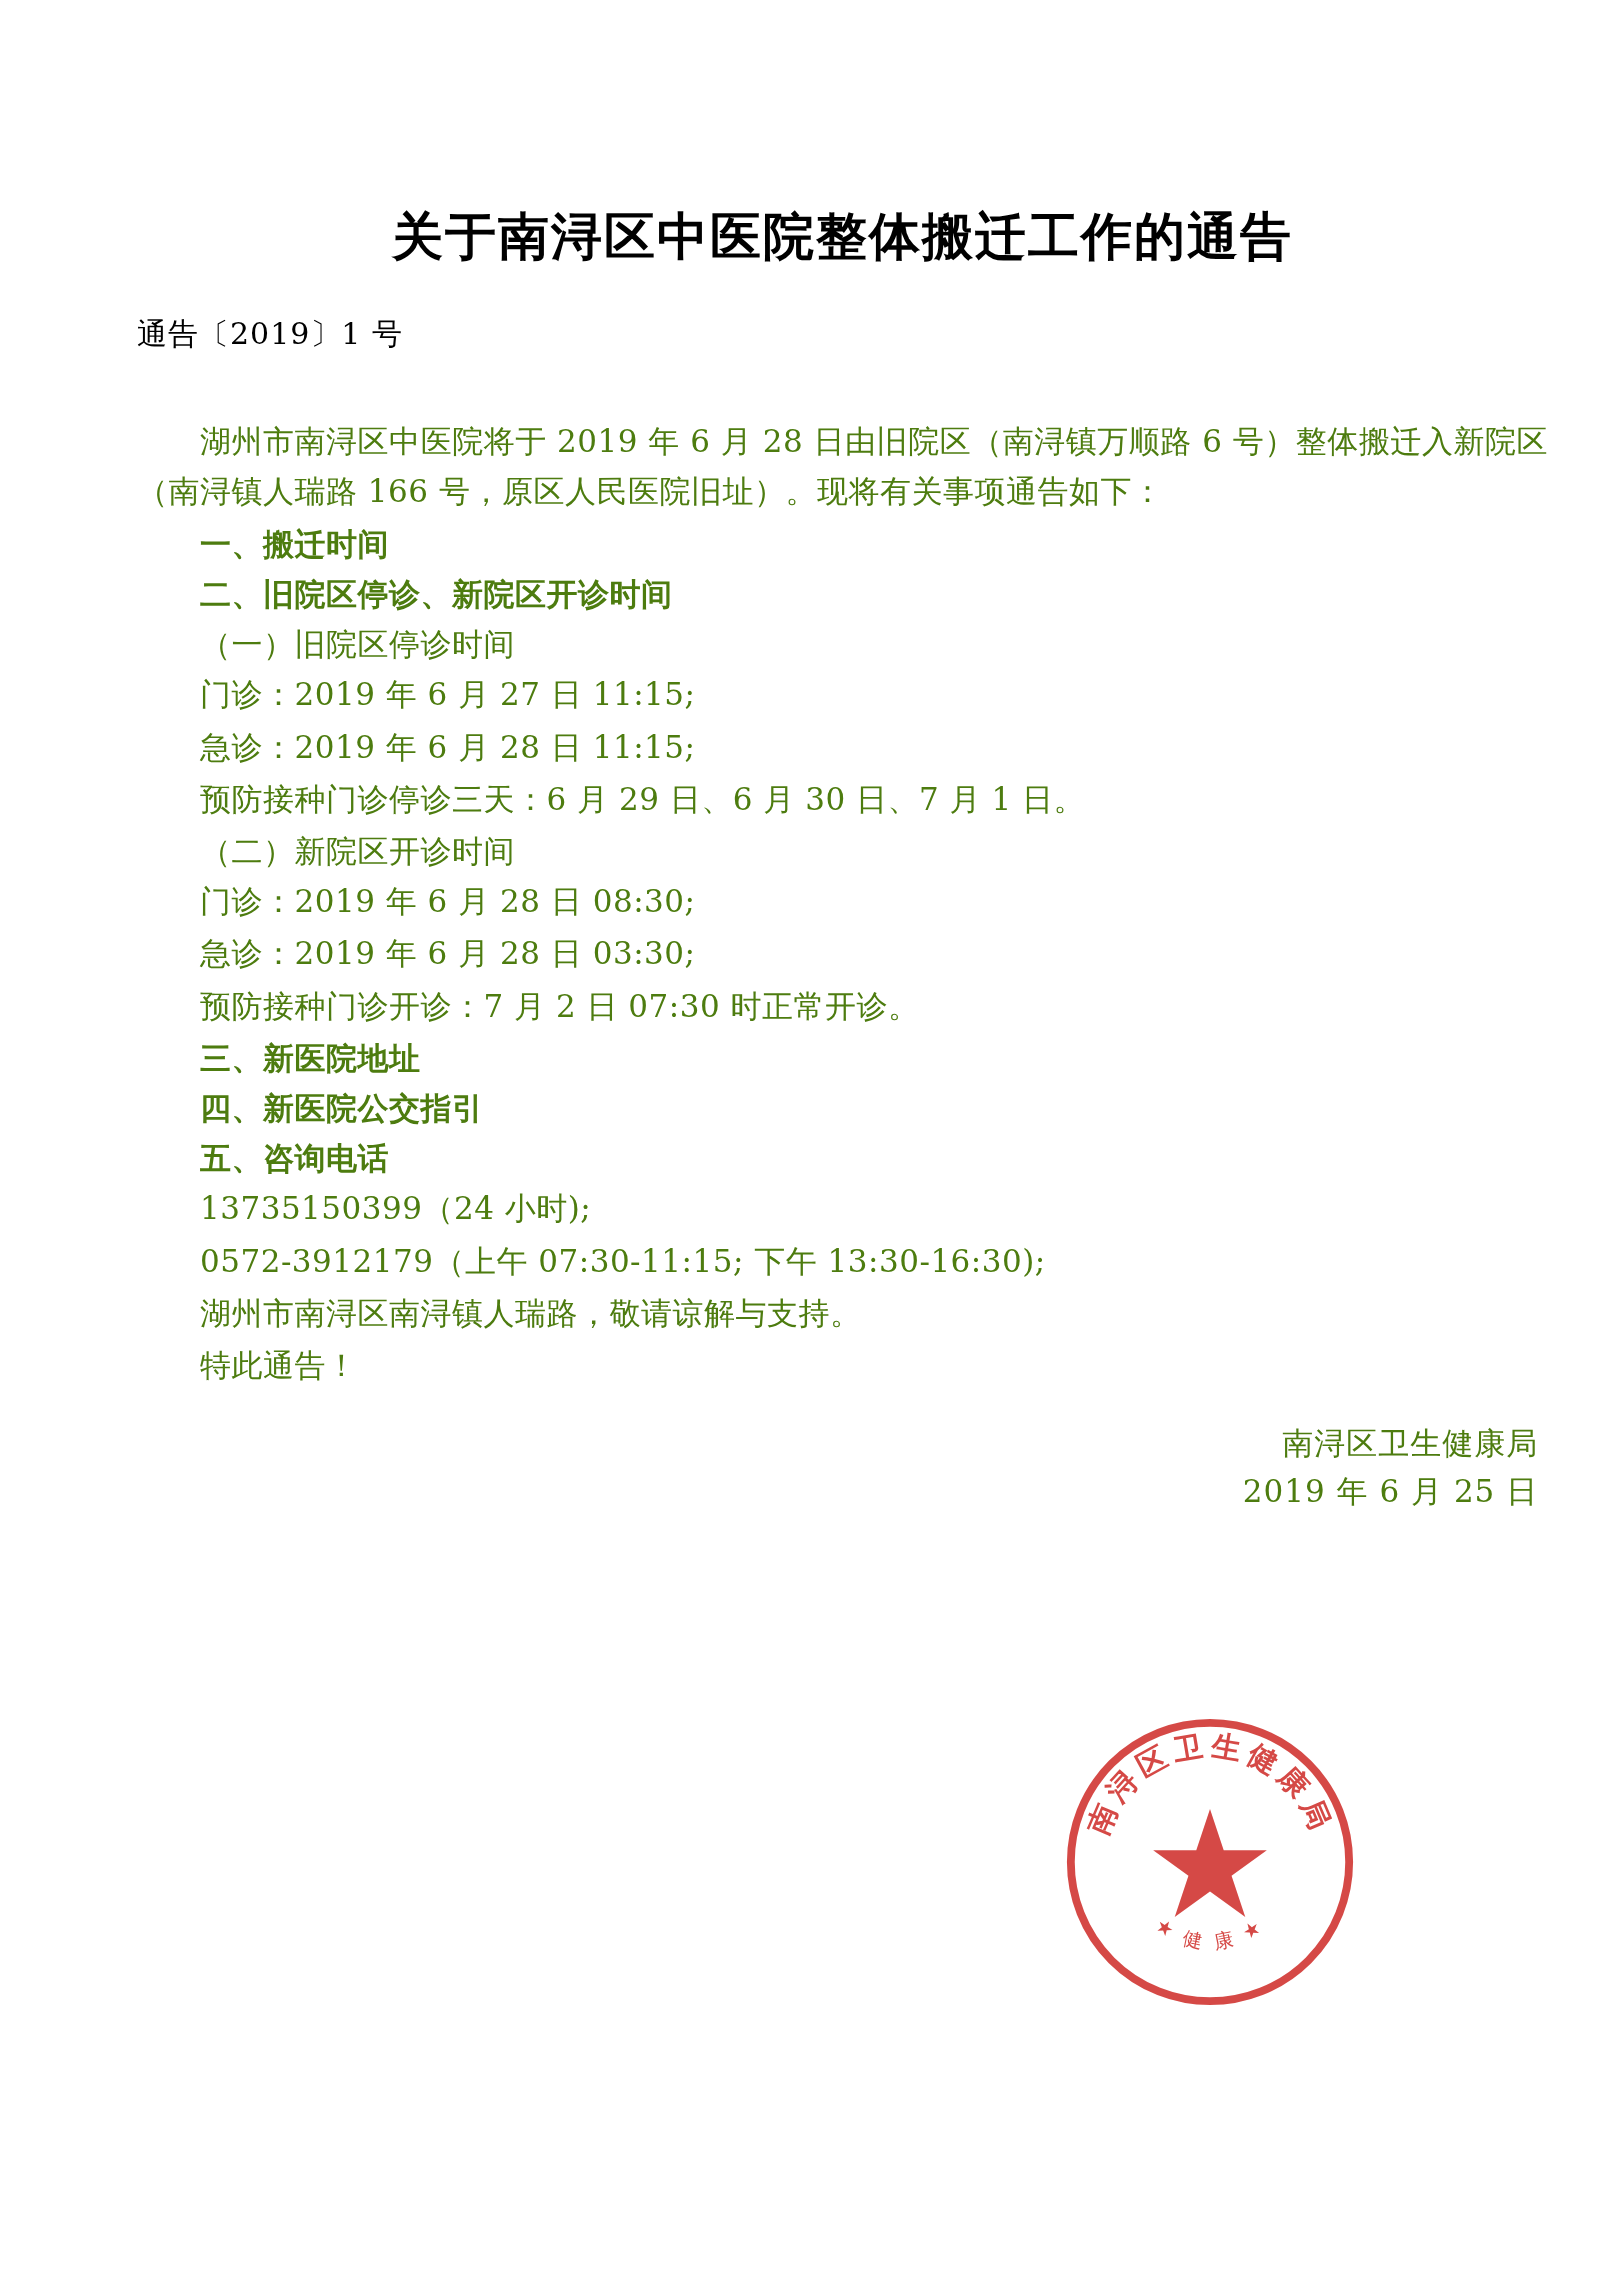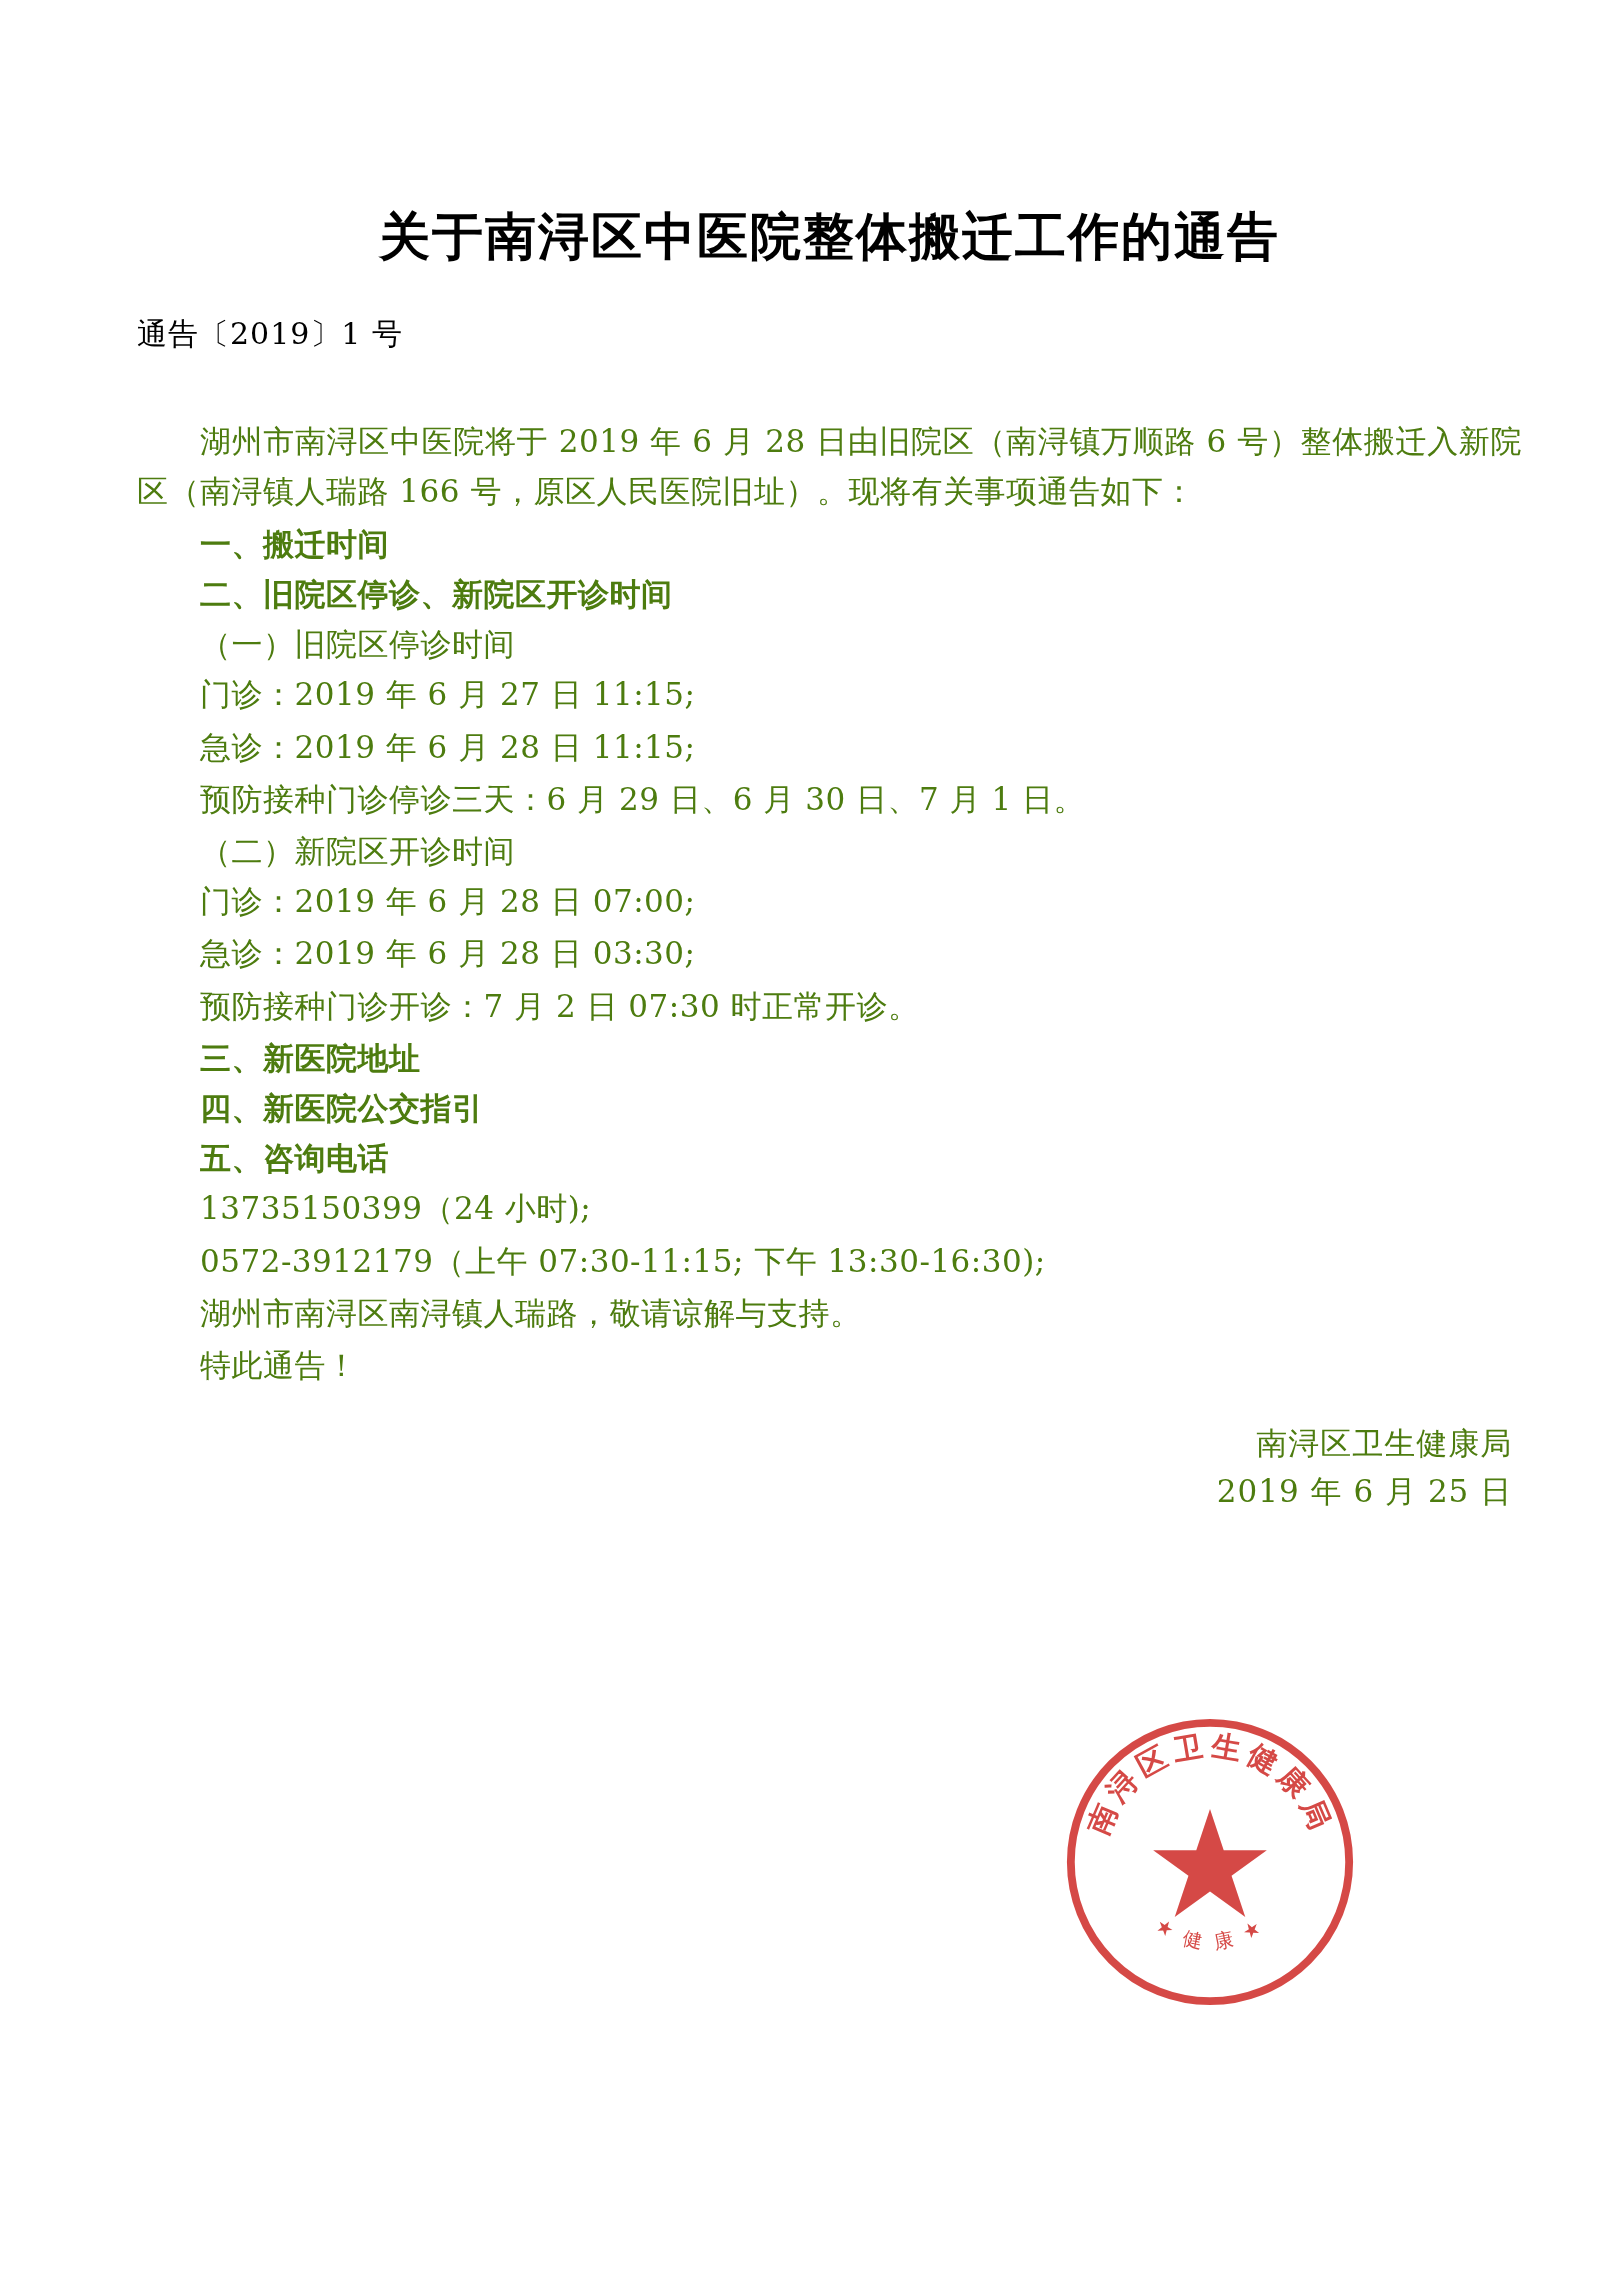--- a/index.html
+++ b/index.html
@@ -13,21 +13,21 @@
     font-family: "DejaVu Serif", "Liberation Serif", serif;
     color: #111;
     position: relative;
     overflow: hidden;
   }
   .page {
     position: relative;
     width: 1620px;
     height: 2292px;
     box-sizing: border-box;
-    padding: 206px 98px 0 137px;
+    padding: 206px 72px 0 137px;
   }
   .doc-title {
     text-align: center;
     font-family: "DejaVu Sans", "Liberation Sans", sans-serif;
     font-weight: 700;
     font-size: 51px;
     letter-spacing: 2px;
     color: #000;
     margin: 0 0 47px 0;
     line-height: 1.2;
@@ -107,21 +107,21 @@
     <p class="heading-line">一、搬迁时间</p>
 
     <p class="heading-line">二、旧院区停诊、新院区开诊时间</p>
 
     <p class="sub-heading">（一）旧院区停诊时间</p>
     <p class="para indent">门诊：2019 年 6 月 27 日 11:15;</p>
     <p class="para indent">急诊：2019 年 6 月 28 日 11:15;</p>
     <p class="para indent">预防接种门诊停诊三天：6 月 29 日、6 月 30 日、7 月 1 日。</p>
 
     <p class="sub-heading">（二）新院区开诊时间</p>
-    <p class="para indent">门诊：2019 年 6 月 28 日 07:00;</p>
+    <p class="para indent">门诊：2019 年 6 月 28 日 08:30;</p>
     <p class="para indent">急诊：2019 年 6 月 28 日 03:30;</p>
     <p class="para indent">预防接种门诊开诊：7 月 2 日 07:30 时正常开诊。</p>
 
     <p class="heading-line">三、新医院地址</p>
 
     <p class="heading-line">四、新医院公交指引</p>
 
     <p class="heading-line">五、咨询电话</p>
     <p class="para indent">13735150399（24 小时);</p>
     <p class="para indent">0572-3912179（上午 07:30-11:15; 下午 13:30-16:30);</p>

